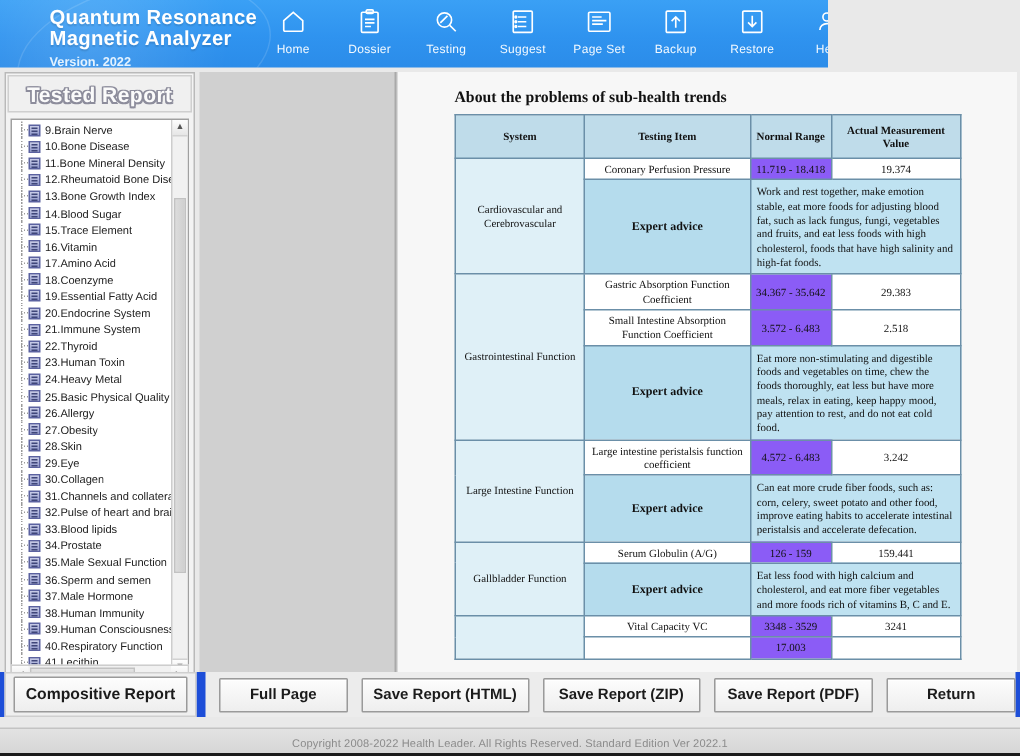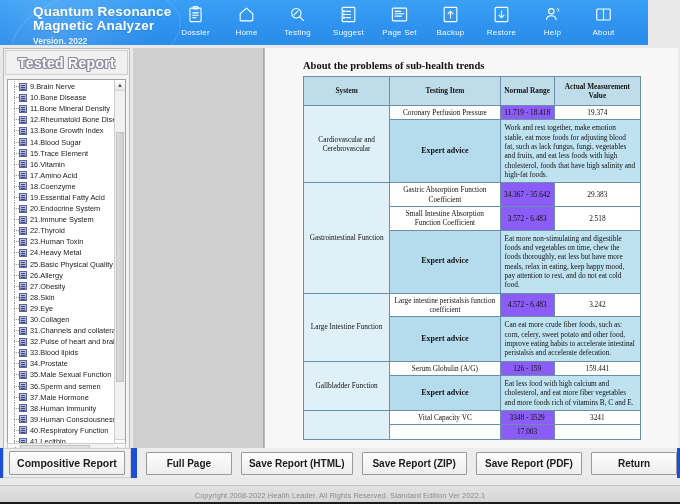--- a/index.html
+++ b/index.html
@@ -6,21 +6,21 @@
   body{
     width:680px;height:504px;overflow:hidden;
     font-family:"Liberation Sans", sans-serif;
     background:#e9e9e9;
     -webkit-font-smoothing:antialiased;
   }
   .app{position:relative;width:680px;height:504px;}
 
   
   .header{
-    position:absolute;left:0;top:0;width:648px;height:45px;
+    position:absolute;left:0;top:0;width:552px;height:45px;
     background:linear-gradient(180deg,#3aa0f5 0%,#2f93ef 55%,#2b8ce9 100%);
     overflow:hidden;
   }
   .header:before{
     content:"";position:absolute;left:-30px;top:-40px;width:220px;height:140px;
     border-radius:50%;
     background:radial-gradient(circle at 40% 45%, rgba(255,255,255,.14), rgba(255,255,255,0) 62%);
   }
   .header:after{
     content:"";position:absolute;left:10px;top:-10px;width:170px;height:90px;
@@ -212,35 +212,35 @@
       <div class="brand-l1">Quantum Resonance</div>
       <div class="brand-l2">Magnetic Analyzer</div>
       <div class="brand-ver">Version. 2022</div>
     </div>
 
     <div class="nav">
 
       <div class="nav-item">
         <span class="nav-ico">
           <svg width="19" height="19" viewBox="0 0 24 24" fill="none" stroke="#fff" stroke-width="1.4">
+              <path d="M4 11 12 4l8 7v8a1 1 0 0 1-1 1H5a1 1 0 0 1-1-1z"></path>
+            </svg>
+        </span>
+        <span class="nav-lab">Home</span>
+      </div>
+
+      <div class="nav-item">
+        <span class="nav-ico">
+          <svg width="19" height="19" viewBox="0 0 24 24" fill="none" stroke="#fff" stroke-width="1.4">
               <rect x="5" y="4" width="14" height="17" rx="1"></rect>
               <rect x="9" y="2" width="6" height="3" rx="1"></rect>
               <path d="M8 10h8M8 13h8M8 16h5"></path>
             </svg>
         </span>
         <span class="nav-lab">Dossier</span>
-      </div>
-
-      <div class="nav-item">
-        <span class="nav-ico">
-          <svg width="19" height="19" viewBox="0 0 24 24" fill="none" stroke="#fff" stroke-width="1.4">
-              <path d="M4 11 12 4l8 7v8a1 1 0 0 1-1 1H5a1 1 0 0 1-1-1z"></path>
-            </svg>
-        </span>
-        <span class="nav-lab">Home</span>
       </div>
 
       <div class="nav-item">
         <span class="nav-ico">
           <svg width="19" height="19" viewBox="0 0 24 24" fill="none" stroke="#fff" stroke-width="1.4">
               <circle cx="10.5" cy="10.5" r="6"></circle>
               <path d="M15 15l5 5M7 13l6-6"></path>
             </svg>
         </span>
         <span class="nav-lab">Testing</span>

